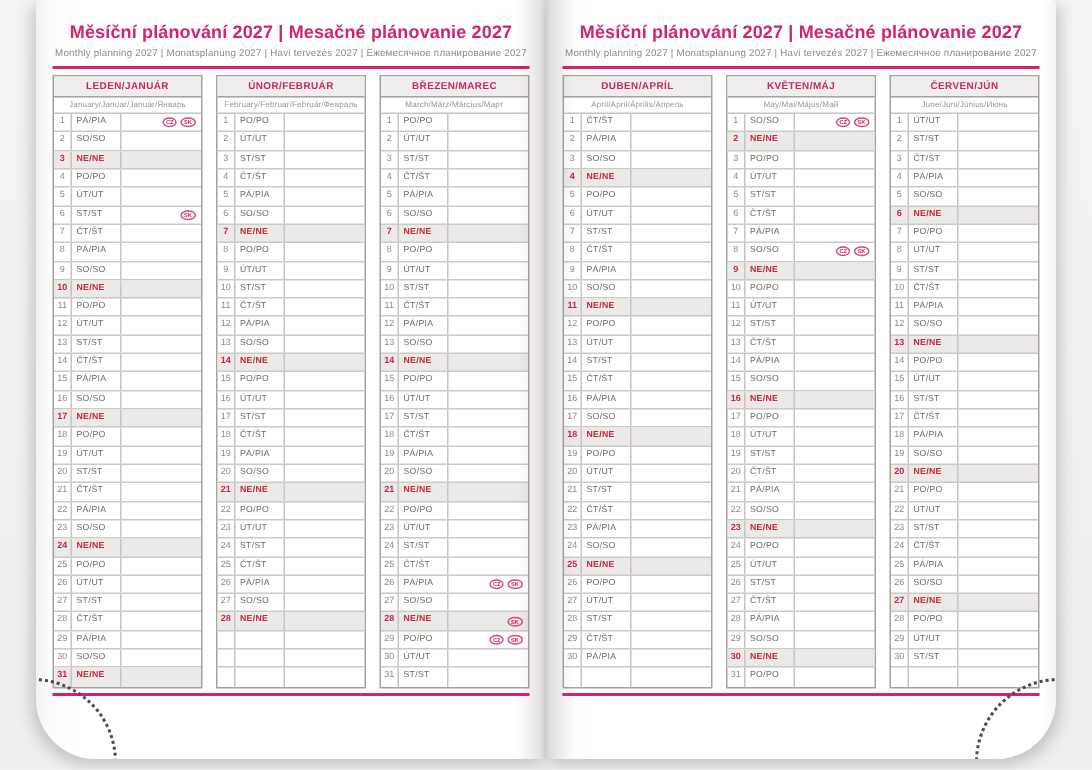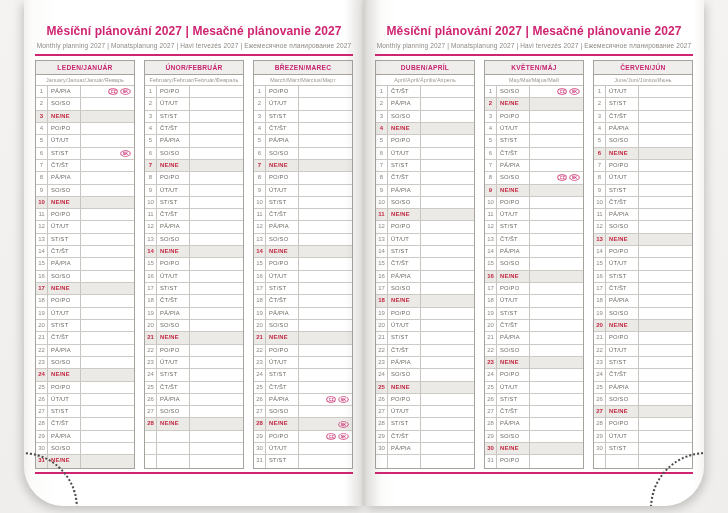--- a/index.html
+++ b/index.html
@@ -31,21 +31,21 @@
     background: linear-gradient(90deg, rgba(70,60,55,0) 0%, rgba(70,60,55,.10) 42%, rgba(70,60,55,.17) 50%, rgba(70,60,55,.10) 58%, rgba(70,60,55,0) 100%);
     pointer-events: none; z-index: 5;
   }
   .corner-dots {
     position: absolute; width: 112px; height: 112px; border-radius: 50%;
     border: 2px dotted #4d4a47; z-index: 4;
   }
   .corner-dots.bl { left: -58px; bottom: -58px; }
   .corner-dots.br { right: -58px; bottom: -58px; }
 
-  .page-inner { padding: 24px 11px 0 11px; height: 100%; }
+  .page-inner { padding: 14px 11px 0 11px; height: 100%; }
   .ptitle {
     text-align: center; font-size: 12px; font-weight: bold;
     color: #cf2571; letter-spacing: .1px;
   }
   .psub {
     text-align: center; font-size: 6.5px; color: #8d8884;
     margin-top: 4px; letter-spacing: .15px;
   }
   .toprule { height: 2px; background: #cf2571; margin-top: 5px; }
   .months { display: flex; gap: 9px; margin-top: 4px; }

